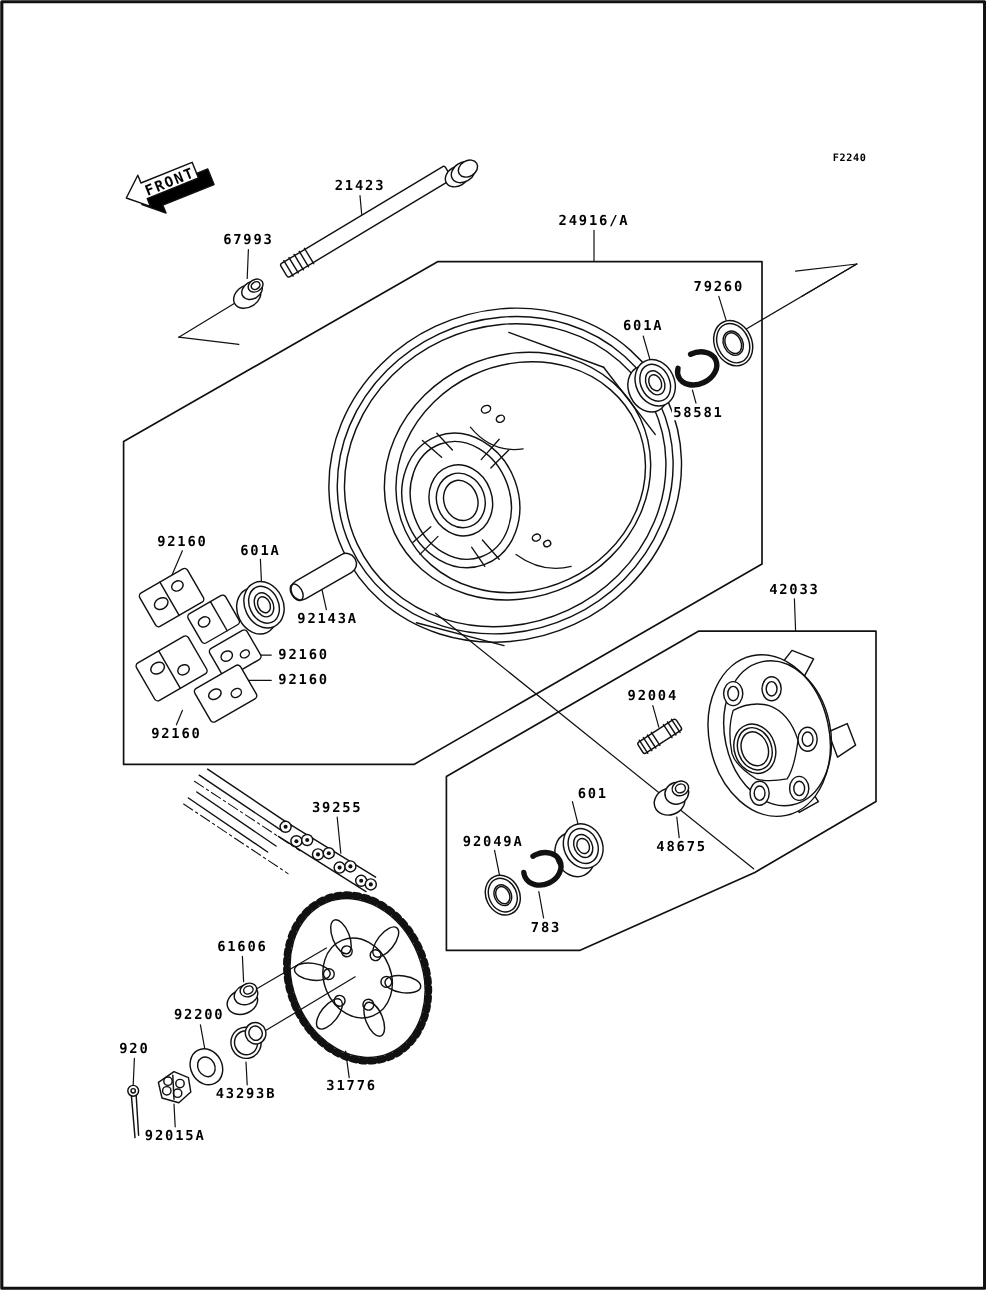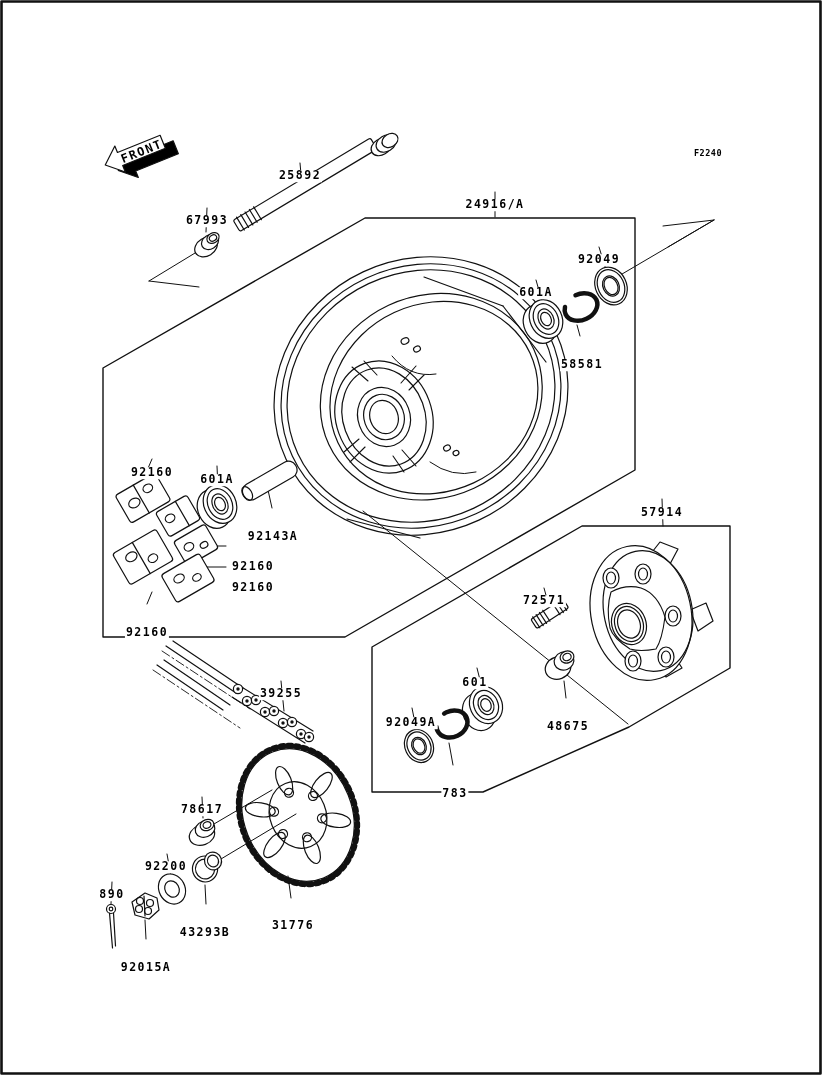--- a/index.html
+++ b/index.html
@@ -14,21 +14,20 @@
   .lbl{
     position:absolute;
     transform:translate(-50%,-50%);
     font:700 11.5px "DejaVu Sans Mono",monospace;
     letter-spacing:1.5px;
     color:#000;
     background:#fff;
     padding:0 1px;
     white-space:nowrap;
     line-height:1;
-    margin-top:21px;
   }
   .lbl-small{
     font:700 8.5px "DejaVu Sans Mono",monospace;
     letter-spacing:0.5px;
     background:transparent;
   }
 </style>
 </head>
 <body>
 
@@ -350,39 +349,39 @@
     <circle cx="150" cy="903" r="3.5"></circle>
     <circle cx="139" cy="909" r="3.5"></circle>
     <circle cx="148" cy="911" r="3.5"></circle>
     <line x1="144" y1="896" x2="145" y2="916"></line>
   </g>
 
 </svg>
 
 <div class="lbl lbl-small" style="left:708px;top:132px">F2240</div>
 
-<div class="lbl" style="left:300px;top:155px">25892</div>
+<div class="lbl" style="left:300px;top:155px">21423</div>
 <div class="lbl" style="left:207px;top:200px">67993</div>
 <div class="lbl" style="left:495px;top:184px">24916/A</div>
-<div class="lbl" style="left:599px;top:239px">92049</div>
+<div class="lbl" style="left:599px;top:239px">79260</div>
 <div class="lbl" style="left:536px;top:272px">601A</div>
 <div class="lbl" style="left:582px;top:344px">58581</div>
 <div class="lbl" style="left:152px;top:452px">92160</div>
 <div class="lbl" style="left:217px;top:459px">601A</div>
 <div class="lbl" style="left:273px;top:516px">92143A</div>
 <div class="lbl" style="left:253px;top:546px">92160</div>
 <div class="lbl" style="left:253px;top:567px">92160</div>
 <div class="lbl" style="left:147px;top:612px">92160</div>
-<div class="lbl" style="left:662px;top:492px">57914</div>
-<div class="lbl" style="left:544px;top:580px">72571</div>
-<div class="lbl" style="left:475px;top:662px">601</div>
+<div class="lbl" style="left:662px;top:492px">42033</div>
+<div class="lbl" style="left:544px;top:580px">92004</div>
+<div class="lbl" style="left:494px;top:662px">601</div>
 <div class="lbl" style="left:411px;top:702px">92049A</div>
 <div class="lbl" style="left:455px;top:773px">783</div>
 <div class="lbl" style="left:568px;top:706px">48675</div>
 <div class="lbl" style="left:281px;top:673px">39255</div>
-<div class="lbl" style="left:202px;top:789px">78617</div>
+<div class="lbl" style="left:202px;top:789px">61606</div>
 <div class="lbl" style="left:166px;top:846px">92200</div>
-<div class="lbl" style="left:112px;top:874px">890</div>
+<div class="lbl" style="left:112px;top:874px">920</div>
 <div class="lbl" style="left:205px;top:912px">43293B</div>
 <div class="lbl" style="left:293px;top:905px">31776</div>
 <div class="lbl" style="left:146px;top:947px">92015A</div>
 
 </div>
 
 </body></html>

